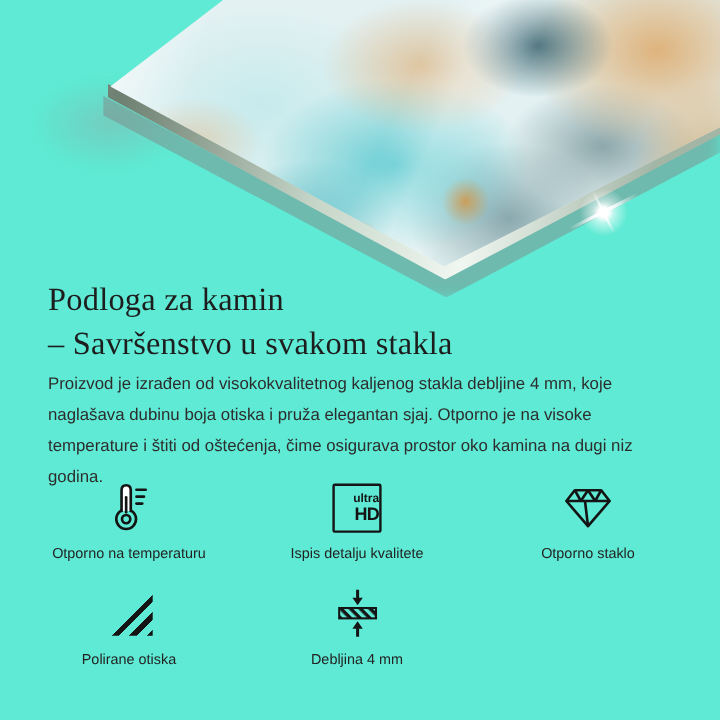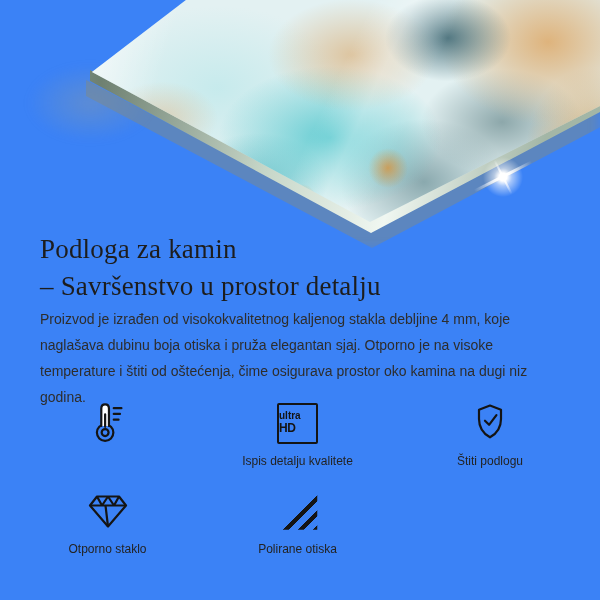--- a/index.html
+++ b/index.html
@@ -1,17 +1,17 @@
 <!DOCTYPE html>
 <html><head>
 <meta charset="utf-8">
 <style>
   html,body{margin:0;padding:0;}
   body{width:600px;height:600px;background:#ffffff;font-family:"Liberation Sans",sans-serif;overflow:hidden;position:relative;}
-  .stage{position:absolute;inset:0;width:600px;height:600px;background:#3b82f6;}
+  .stage{position:absolute;inset:0;width:600px;height:600px;background:#5eead4;}
 
   
   .hero{position:absolute;left:0;top:0;width:600px;height:250px;overflow:hidden;}
   .glass-shadow{position:absolute;left:0;top:0;width:600px;height:250px;
     clip-path:polygon(86px 80px,370px 230px,606px 106px,606px 124px,372px 248px,86px 96px);
     background:rgba(125,138,135,.5);filter:blur(6px);}
   .corner-shadow{position:absolute;left:8px;top:48px;width:150px;height:110px;
     background:radial-gradient(ellipse 60% 50% at 55% 50%,rgba(150,158,156,.38),rgba(150,158,156,0) 70%);
     filter:blur(4px);}
   .glass-edge{position:absolute;left:0;top:0;width:600px;height:250px;
@@ -53,23 +53,23 @@
   
   .features{position:absolute;left:20px;top:397px;width:560px;display:grid;
     grid-template-columns:175px 205px 180px;grid-template-rows:88px auto;}
   .feature{display:flex;flex-direction:column;align-items:center;}
   .icon-wrap{height:52px;display:flex;align-items:center;justify-content:center;}
   .feature-label{margin-top:5px;font-size:12px;color:#232323;white-space:nowrap;}
   svg{display:block;}
 
   
   .uhd{width:37px;height:37px;border:2.5px solid #141414;border-radius:2px;display:flex;
-    flex-direction:column;align-items:flex-start;justify-content:center;color:#141414;}
+    flex-direction:column;align-items:flex-end;justify-content:center;color:#141414;}
   .uhd .u{font-size:10px;font-weight:700;line-height:10px;}
-  .uhd .h{font-size:12px;font-weight:700;line-height:15px;letter-spacing:-.5px;}
+  .uhd .h{font-size:15px;font-weight:700;line-height:15px;letter-spacing:-.5px;}
 
   
   .stripes{width:42px;height:40px;
     clip-path:polygon(4% 97%,97% 97%,97% 5%);
     background:repeating-linear-gradient(135deg,#141414 0 4.5px,transparent 4.5px 10.5px);}
 </style>
 </head>
 <body>
 
 <div class="stage">
@@ -77,74 +77,83 @@
   <div class="hero">
     <div class="corner-shadow"></div>
     <div class="glass-shadow"></div>
     <div class="glass-edge"></div>
     <div class="glass-art"></div>
     <div class="sparkle"></div>
   </div>
 
   <h1 class="title">
     <span>Podloga za kamin</span>
-    <span>– Savršenstvo u prostor detalju</span>
+    <span>– Savršenstvo u svakom stakla</span>
   </h1>
 
   <p class="desc">Proizvod je izrađen od visokokvalitetnog kaljenog stakla debljine 4 mm, koje naglašava dubinu boja otiska i pruža elegantan sjaj. Otporno je na visoke temperature i štiti od oštećenja, čime osigurava prostor oko kamina na dugi niz godina.</p>
 
   <div class="features">
 
     <div class="feature">
       <div class="icon-wrap">
         <svg width="46" height="46" viewBox="0 0 48 48" fill="none" stroke="#141414" stroke-width="2.3" stroke-linecap="round">
           <circle cx="21" cy="34" r="8.6"></circle>
           <path d="M17 27 V9 Q17 4.6 21 4.6 Q25 4.6 25 9 V27" fill="#ffffff"></path>
           <circle cx="21" cy="34" r="3.6"></circle>
           <line x1="21" y1="15" x2="21" y2="28"></line>
           <line x1="30" y1="8.5" x2="38" y2="8.5"></line>
           <line x1="30" y1="14.5" x2="36.5" y2="14.5"></line>
           <line x1="30" y1="20.5" x2="35" y2="20.5"></line>
         </svg>
       </div>
+      <div class="feature-label">Otporno na temperaturu</div>
     </div>
 
     <div class="feature">
       <div class="icon-wrap">
         <div class="uhd">
           <div class="u">ultra</div>
           <div class="h">HD</div>
         </div>
       </div>
       <div class="feature-label">Ispis detalju kvalitete</div>
     </div>
 
-    <div class="feature">
-      <div class="icon-wrap">
-        <svg width="44" height="44" viewBox="0 0 48 48" fill="none" stroke="#141414" stroke-width="2.4" stroke-linecap="round" stroke-linejoin="round">
-          <path d="M24 5 L36 9.5 V19.5 C36 29.5 31 35.6 24 39.6 C17 35.6 12 29.5 12 19.5 V9.5 Z"></path>
-          <path d="M18.5 21.5 L23 26 L31 15.5"></path>
-        </svg>
-      </div>
-      <div class="feature-label">Štiti podlogu</div>
-    </div>
 
     <div class="feature">
       <div class="icon-wrap">
         <svg width="44" height="40" viewBox="0 0 44 40" fill="none" stroke="#141414" stroke-width="2.2" stroke-linejoin="round">
           <path d="M11 5.5 L33 5.5 L40 14.5 L22 35.5 L4 14.5 Z"></path>
           <line x1="4" y1="14.5" x2="40" y2="14.5"></line>
           <path d="M11 5.5 L16 14.5 M33 5.5 L28 14.5 M22 5.5 L16 14.5 M22 5.5 L28 14.5 M19.5 14.5 L22 35.5"></path>
         </svg>
       </div>
       <div class="feature-label">Otporno staklo</div>
     </div>
 
     <div class="feature">
       <div class="icon-wrap">
         <div class="stripes"></div>
       </div>
       <div class="feature-label">Polirane otiska</div>
     </div>
 
+    <div class="feature">
+      <div class="icon-wrap">
+        <svg width="46" height="46" viewBox="0 0 48 48">
+          <defs>
+            <pattern id="hatch" patternUnits="userSpaceOnUse" width="6" height="6" patternTransform="rotate(135)">
+              <rect width="3" height="6" fill="#141414"></rect>
+            </pattern>
+          </defs>
+          <rect x="8" y="19.5" width="32" height="9" fill="url(#hatch)" stroke="#141414" stroke-width="1.8"></rect>
+          <line x1="24" y1="3.5" x2="24" y2="11" stroke="#141414" stroke-width="2.6"></line>
+          <polygon points="19.5,10.5 28.5,10.5 24,17 " fill="#141414"></polygon>
+          <line x1="24" y1="44.5" x2="24" y2="37" stroke="#141414" stroke-width="2.6"></line>
+          <polygon points="19.5,37.5 28.5,37.5 24,31 " fill="#141414"></polygon>
+        </svg>
+      </div>
+      <div class="feature-label">Debljina 4 mm</div>
+    </div>
 
   </div>
 </div>
 
 </body></html>

